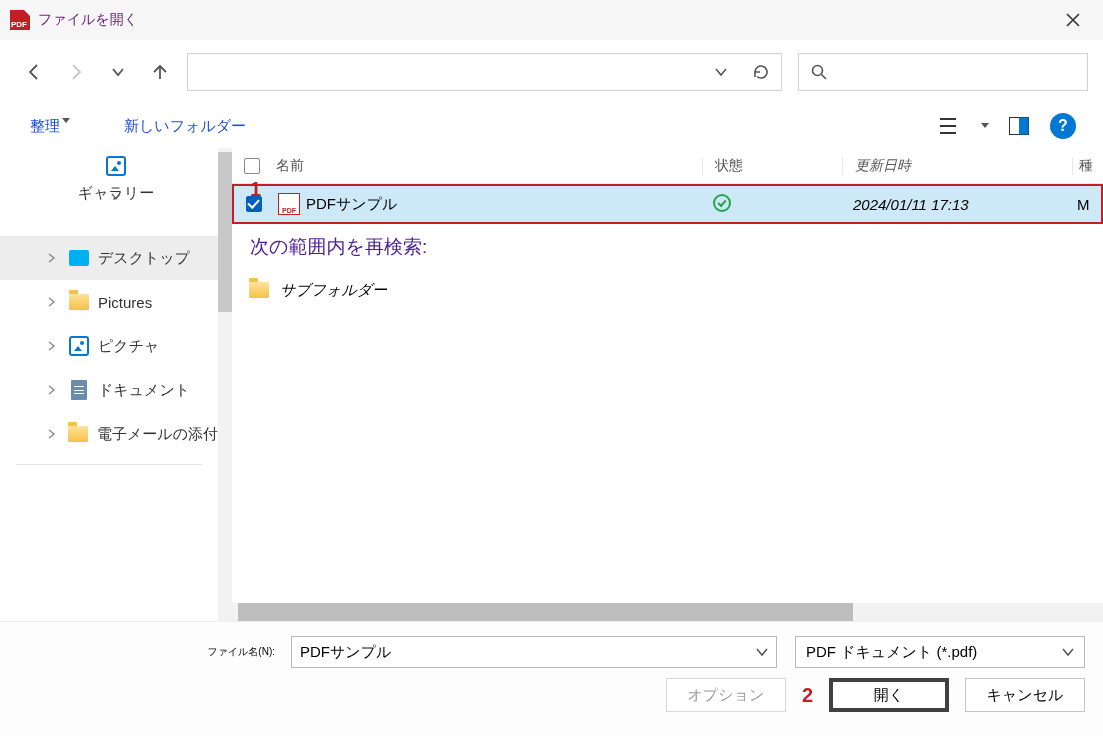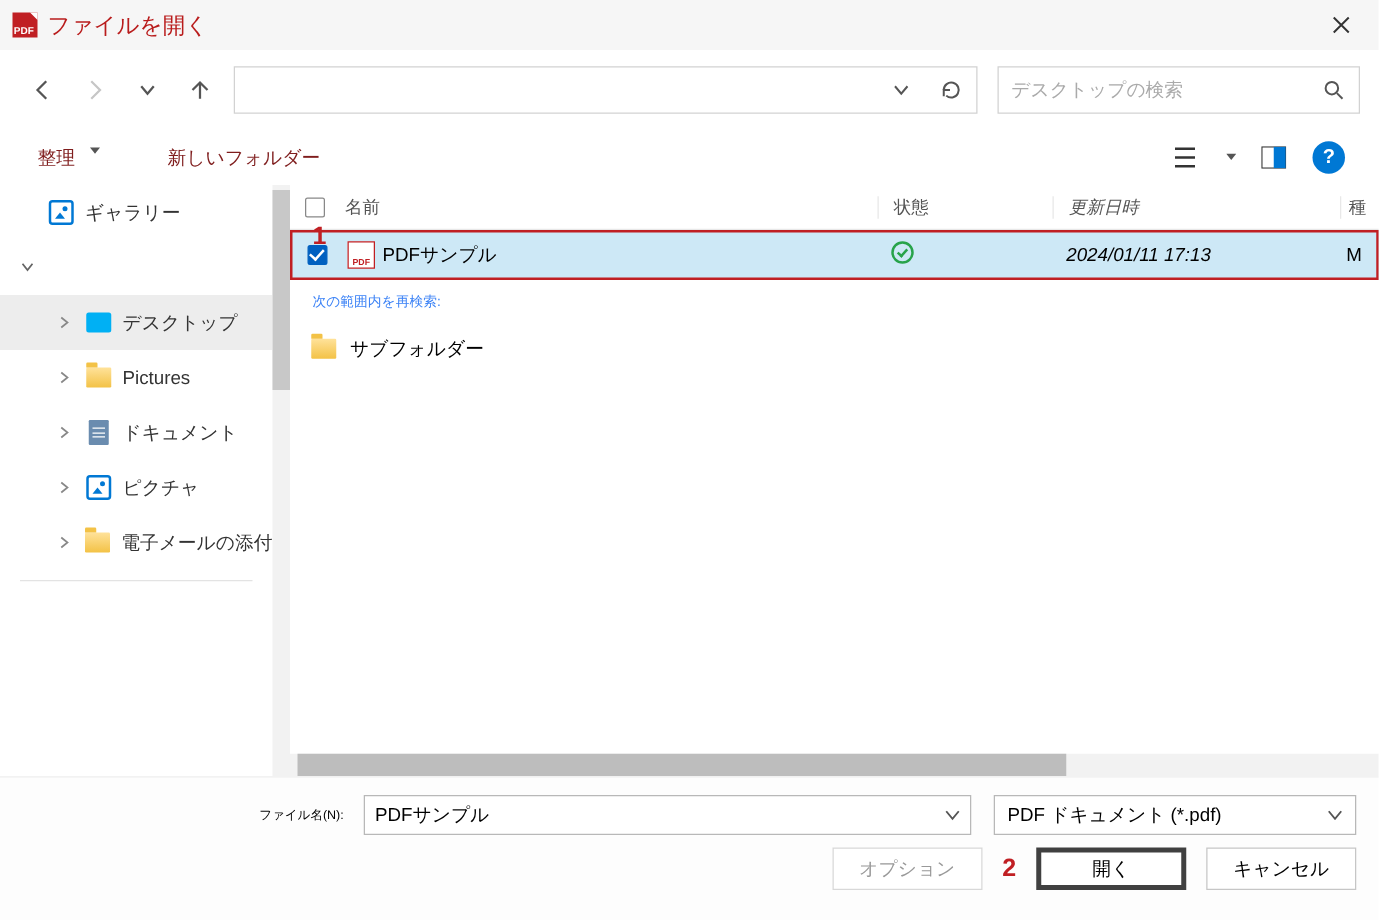--- a/index.html
+++ b/index.html
@@ -2,53 +2,53 @@
 <html><head>
 <meta charset="utf-8">
 <style>
   * { box-sizing: border-box; margin: 0; padding: 0; font-family: "Yu Gothic UI", "Segoe UI", Meiryo, sans-serif; }
   body { width: 1103px; height: 736px; background: #ffffff; overflow: hidden; position: relative; }
 
   
   .titlebar { height: 40px; display: flex; align-items: center; padding: 0 10px; background: #f6f6f6; }
   .app-icon { width: 20px; height: 20px; margin-right: 8px; background: #c01f23; display:inline-flex; align-items:flex-end; justify-content:flex-start; color:#fff; font-size:8px; font-weight:bold; padding:0 1px 1px 1px; position: relative; }
   .app-icon::after{content:"";position:absolute;top:0;right:0;border-top:6px solid #fff;border-left:6px solid transparent;}
-  .title-text { font-size: 18px; color: #b91c1c; }
+  .title-text { font-size: 14px; color: #701a75; }
   .tb-spacer { flex: 1; }
   .close-btn { width: 40px; height: 40px; display:flex; align-items:center; justify-content:center; font-size:18px; }
 
   
   .navrow { height: 64px; display:flex; align-items:center; padding: 0 15px; gap:4px;}
   .nav-btn { width:38px; height:38px; display:flex; align-items:center; justify-content:center; color:#555;}
   .nav-btn.disabled { color:#c0c0c0; }
   .path-box { flex:1; margin-left:4px; height:38px; border:1px solid #d2d2d2; display:flex; align-items:center; background:#fff; }
   .path-inner { flex:1; height:100%; }
   .path-dd { width:40px; height:100%; display:flex; align-items:center; justify-content:center; border-left:none; color:#555;}
   .path-refresh { width:40px; height:100%; display:flex; align-items:center; justify-content:center; color:#555;}
   .search-box { width:290px; margin-left:12px; height:38px; border:1px solid #d2d2d2; display:flex; align-items:center; background:#fff;}
   .search-input { flex:1; border:none; outline:none; padding:0 10px; font-size:15px; color:#333; background:transparent;}
   .search-input::placeholder { color:#aaa; }
   .search-icon { width:40px; display:flex; align-items:center; justify-content:center; color:#555;}
 
   
   .toolrow { height:44px; display:flex; align-items:center; padding:0 20px; gap:4px;}
-  .tool-btn { padding:6px 10px; font-size:15px; color:#7f1d1d; display:flex; align-items:flex-start; gap:12px;}
+  .tool-btn { padding:6px 10px; font-size:15px; color:#1d4ed8; display:flex; align-items:flex-start; gap:2px;}
   .tool-spacer { flex:1; }
   .icon-btn { width:40px; height:30px; display:flex; align-items:center; justify-content:center; color:#333;}
   .help-icon { width:26px; height:26px; border-radius:50%; background:#0078d4; color:#fff; font-weight:bold; display:flex; align-items:center; justify-content:center; font-size:16px;}
 
   
   .main { display:flex; height: calc(736px - 40px - 64px - 44px - 115px); }
 
   
   .sidebar { width:232px; display:flex; }
   .tree { flex:1; overflow:hidden; padding-right:0; }
   .tree-item { display:flex; align-items:center; height:44px; padding-left:14px; gap:8px; font-size:15px; color:#333; white-space:nowrap;}
   .tree-item.level1 { padding-left:44px; }
-  .tree-item.level0 { padding-left:14px; }
+  .tree-item.level0 { padding-left:14px;flex-direction:column; }
   .tree-item.selected { background:#ededed; }
   .tree-chevron { width:16px; display:flex; justify-content:center; color:#777; font-size:12px;}
   .tree-icon { width:22px; height:22px; display:inline-flex; align-items:center; justify-content:center;}
   .folder-yellow { width:20px; height:16px; background:linear-gradient(#ffe29a,#f3c246); border-radius:1px; position:relative;}
   .folder-yellow::before{content:"";position:absolute;top:-4px;left:0;width:9px;height:4px;background:#f3c246;border-radius:1px 1px 0 0;}
   .gallery-ico { width:20px; height:20px; background:#fff; border:2px solid #0078d4; border-radius:3px; position:relative;}
   .gallery-ico::after{content:"";position:absolute;left:3px;bottom:3px;width:0;height:0;border-left:4px solid transparent;border-right:4px solid transparent;border-bottom:5px solid #0078d4;}
   .gallery-ico::before{content:"";position:absolute;right:3px;top:3px;width:4px;height:4px;border-radius:50%;background:#0078d4;}
   .desktop-ico { width:20px; height:16px; background:#00b0f4; border-radius:2px; position:relative;}
   .doc-ico { width:16px; height:20px; background:#6a8caf; border-radius:1px; position:relative; display:flex; flex-direction:column; justify-content:space-evenly; padding:3px 3px;}
@@ -68,22 +68,22 @@
   .col-status { width:140px; padding-left:12px; border-right:1px solid #e8e8e8;}
   .col-date { width:230px; padding-left:12px; border-right:1px solid #e8e8e8;font-style:italic;}
   .col-type { width:30px; padding-left:6px;}
 
   .file-row { height:40px; display:flex; align-items:center; font-size:15px; }
   .file-row.selected { background:#cde8f6; border:2px solid #c01f23; }
   .file-icon { width:22px; height:22px; display:inline-flex; align-items:center; justify-content:center; margin-right:6px;}
   .pdf-badge { width:22px; height:22px; background:#fff; border:1.5px solid #c01f23; position:relative; display:inline-flex; align-items:flex-end; font-size:7px; color:#c01f23; font-weight:bold; justify-content:center;}
   .status-ok { width:18px; height:18px; border:2px solid #27a34a; border-radius:50%; position:relative; display:inline-block;}
   .status-ok::after{content:"";position:absolute;left:3px;top:4px;width:6px;height:3px;border-left:2px solid #27a34a;border-bottom:2px solid #27a34a;transform:rotate(-48deg);}
-  .research-label { padding:10px 18px; font-size:11px; color:#3b82f6;}
-  .sub-row { height:40px; display:flex; align-items:center; padding-left:16px; font-size:15px;}
+  .research-label { padding:10px 18px; font-size:19px; color:#4c1d95;}
+  .sub-row { height:40px; display:flex; align-items:center; padding-left:16px; font-size:15px;font-style:italic;}
 
   
   .anno { position:absolute; font-weight:bold; font-size:20px; color:#c01f23; font-family:Arial,sans-serif;}
 
   
   .hscroll { height:18px; background:#f2f2f2; display:flex; align-items:center;}
   .hthumb { height:18px; background:#bdbdbd; margin-left:6px; flex:1; margin-right:250px;}
 
   
   .bottom { height:115px; background:#fdfdfd; border-top:1px solid #eee; padding:14px 18px 10px 18px; display:flex; flex-direction:column; gap:10px; position:relative;}
@@ -142,21 +142,20 @@
         </svg>
     </div>
     <div class="path-refresh">
       <svg width="18" height="18" viewBox="0 0 18 18">
           <path d="M3 9 a6 6 0 1 1 2 4.5" stroke="#555" stroke-width="1.6" fill="none"></path>
           <path d="M3 14 L3 9 L8 9" stroke="#555" stroke-width="1.6" fill="none"></path>
         </svg>
     </div>
   </div>
   <div class="search-box">
-    <input class="search-input" placeholder="デスクトップの検索" style="">
     <div class="search-icon">
       <svg width="18" height="18" viewBox="0 0 18 18">
           <circle cx="7.5" cy="7.5" r="5" stroke="#555" stroke-width="1.6" fill="none"></circle>
           <path d="M11.5 11.5 L16 16" stroke="#555" stroke-width="1.6"></path>
         </svg>
     </div>
   </div>
 </div>
 
 <div class="toolrow">
@@ -232,38 +231,38 @@
           </span>
         <span>Pictures</span>
       </div>
       <div class="tree-item level1">
         <span class="tree-chevron">
           <svg width="10" height="10" viewBox="0 0 10 10">
               <path d="M2 1 L7 5 L2 9" stroke="#888" stroke-width="1.4" fill="none"></path>
             </svg>
         </span>
         <span class="tree-icon">
+            <span class="gallery-ico"></span>
+          </span>
+        <span>ピクチャ</span>
+      </div>
+      <div class="tree-item level1">
+        <span class="tree-chevron">
+          <svg width="10" height="10" viewBox="0 0 10 10">
+              <path d="M2 1 L7 5 L2 9" stroke="#888" stroke-width="1.4" fill="none"></path>
+            </svg>
+        </span>
+        <span class="tree-icon">
             <span class="doc-ico">
               <span></span>
               <span></span>
               <span></span>
             </span>
           </span>
         <span>ドキュメント</span>
-      </div>
-      <div class="tree-item level1">
-        <span class="tree-chevron">
-          <svg width="10" height="10" viewBox="0 0 10 10">
-              <path d="M2 1 L7 5 L2 9" stroke="#888" stroke-width="1.4" fill="none"></path>
-            </svg>
-        </span>
-        <span class="tree-icon">
-            <span class="gallery-ico"></span>
-          </span>
-        <span>ピクチャ</span>
       </div>
       <div class="tree-item level1">
         <span class="tree-chevron">
           <svg width="10" height="10" viewBox="0 0 10 10">
               <path d="M2 1 L7 5 L2 9" stroke="#888" stroke-width="1.4" fill="none"></path>
             </svg>
         </span>
         <span class="tree-icon">
             <span class="folder-yellow"></span>
           </span>

